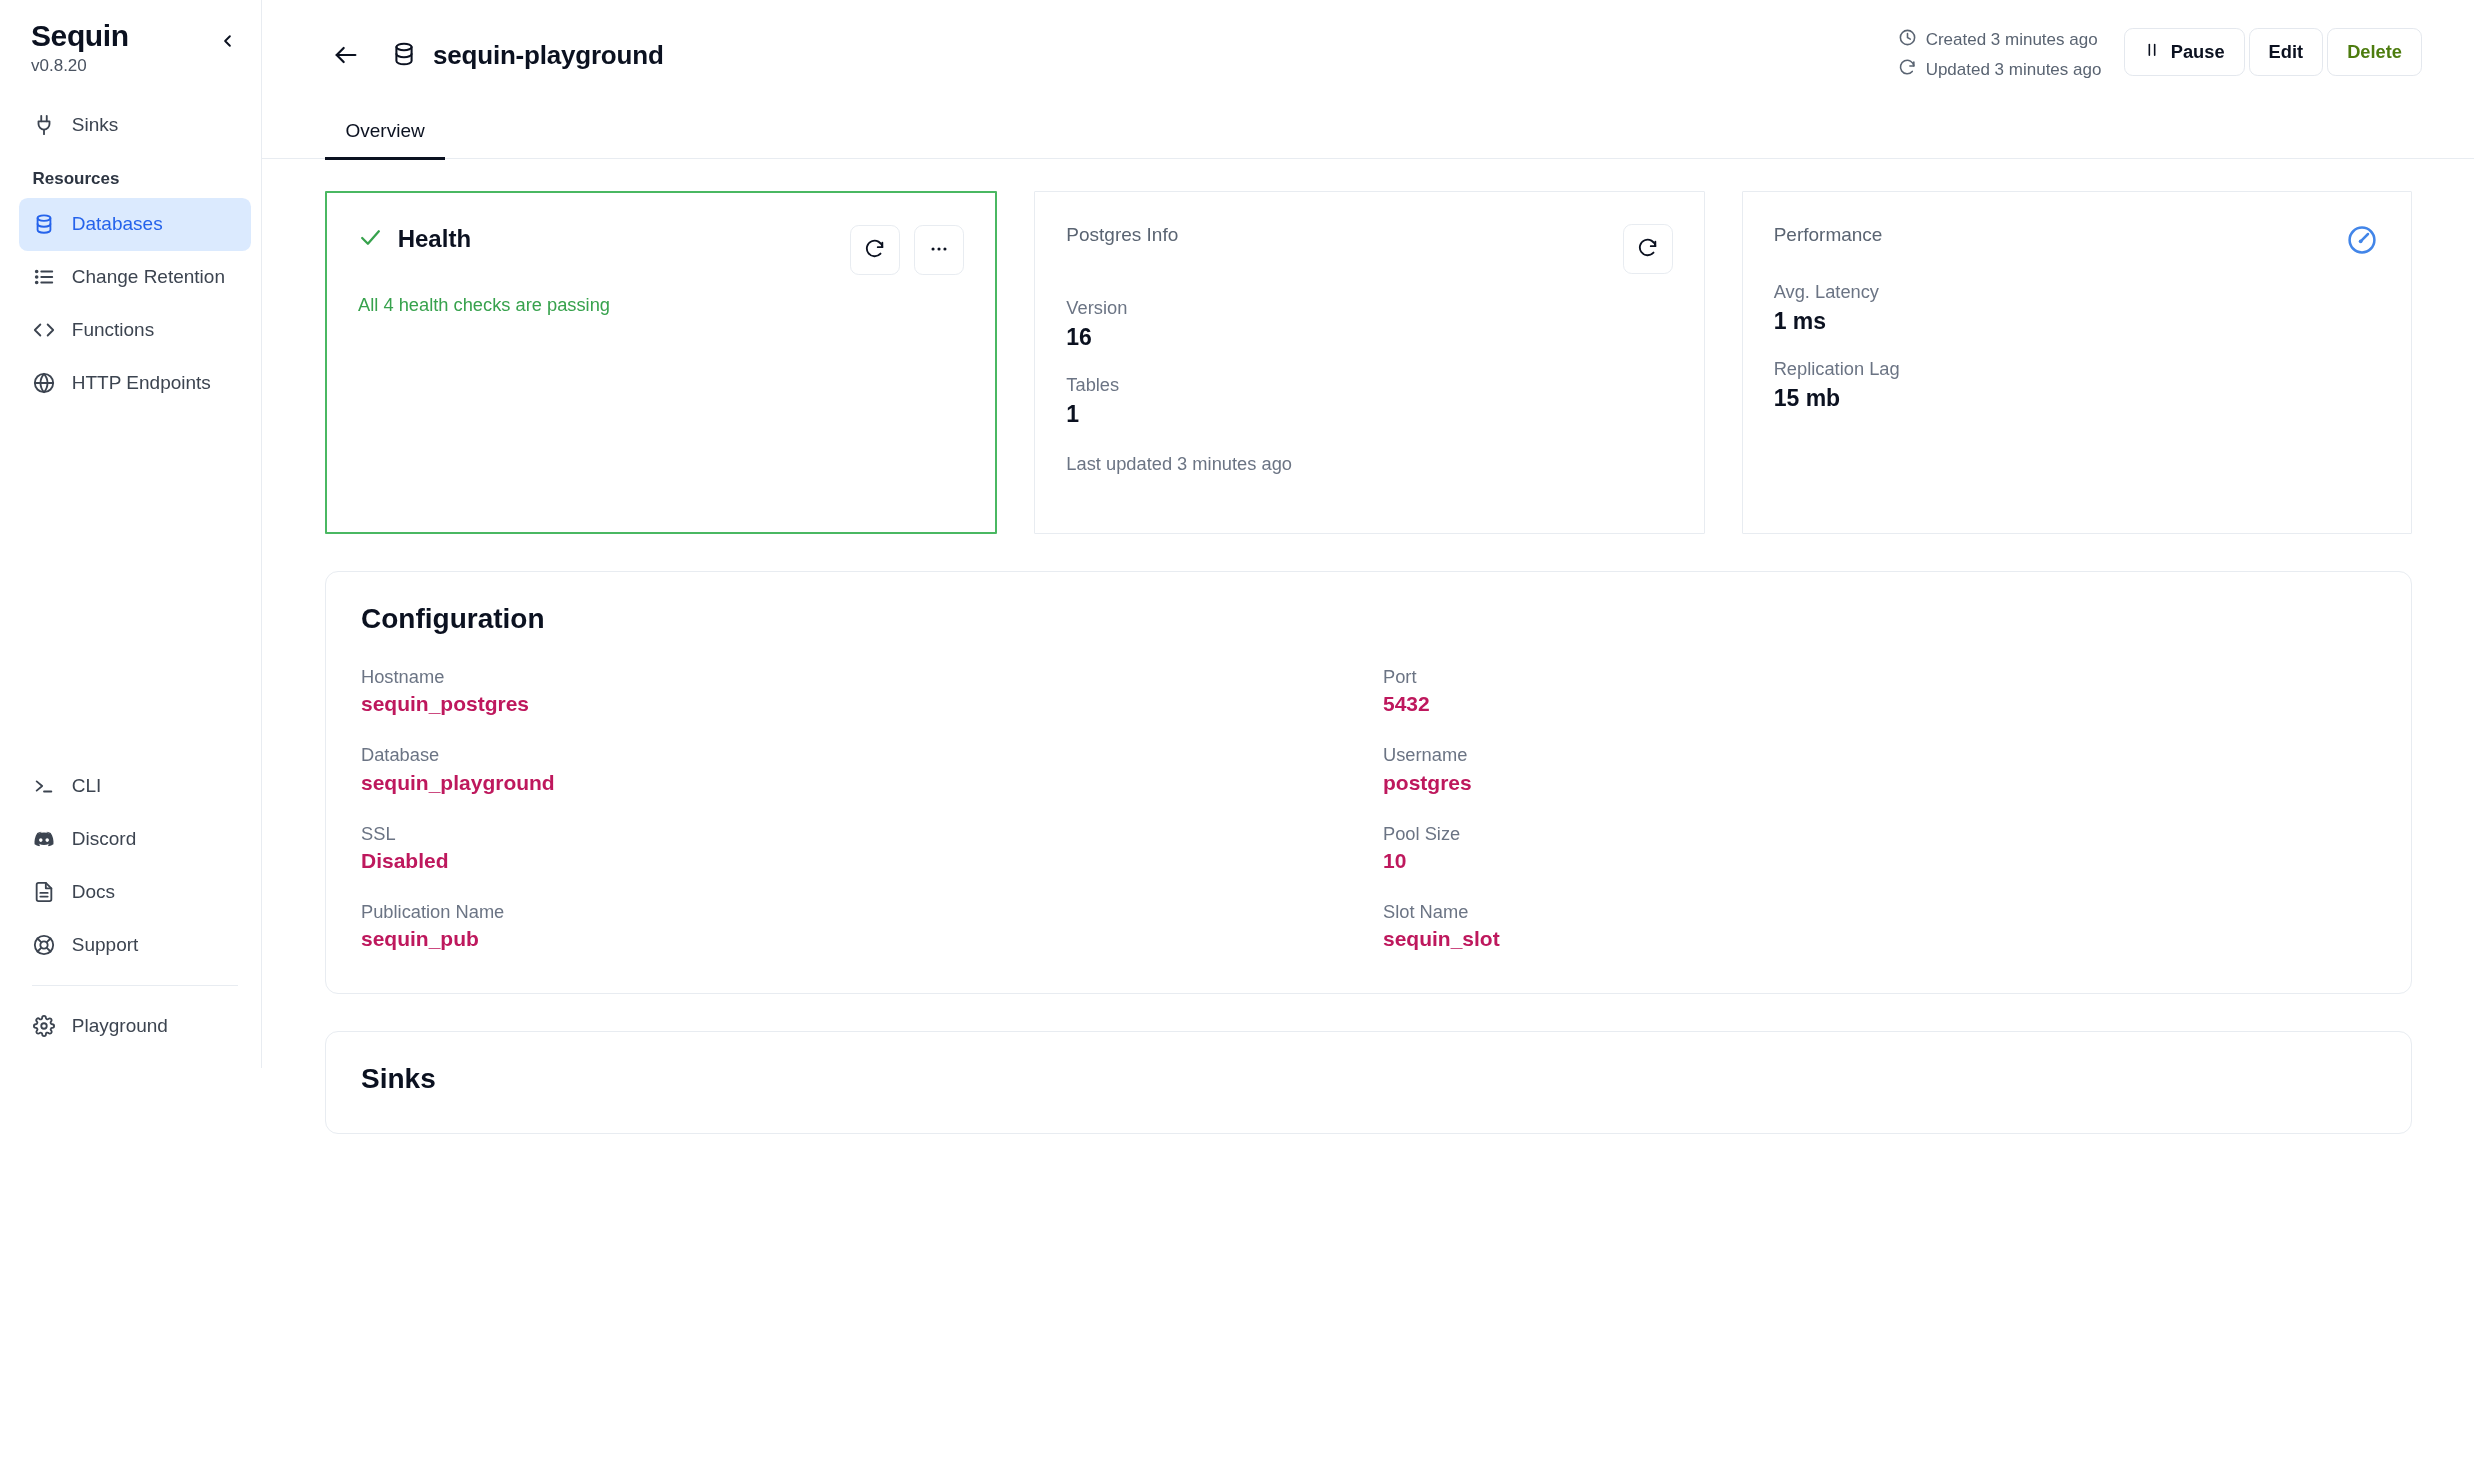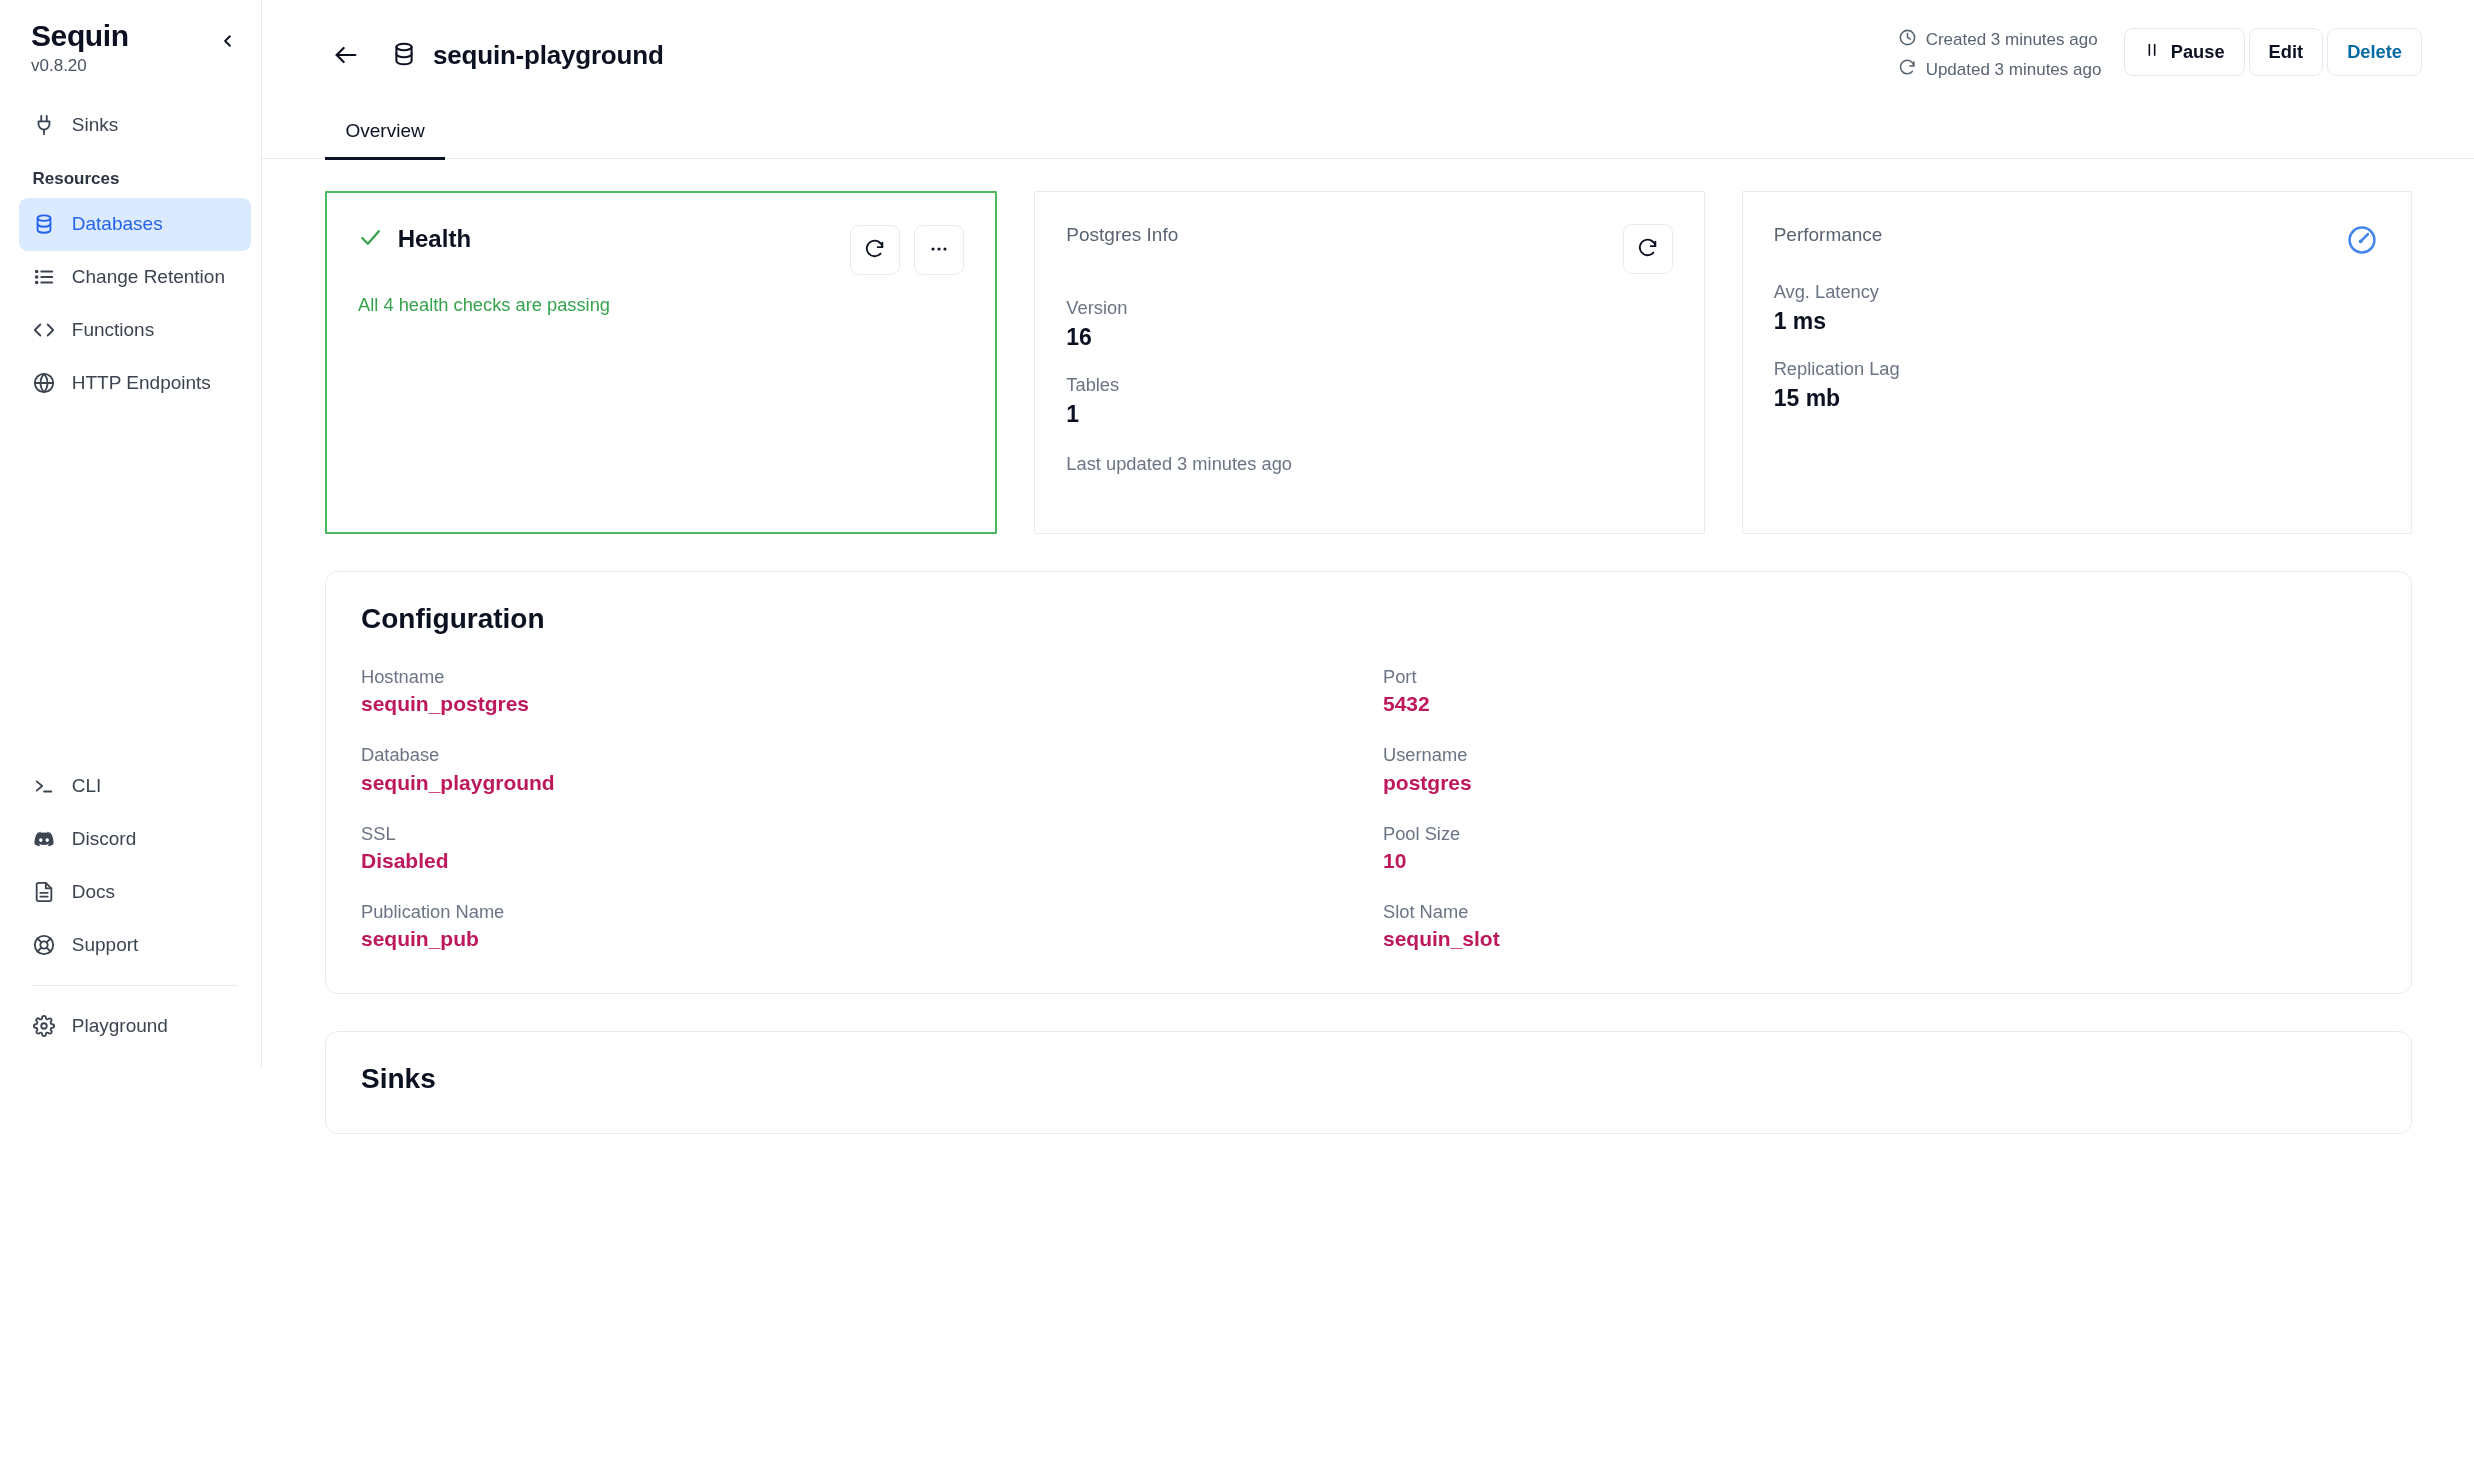--- a/index.html
+++ b/index.html
@@ -67,21 +67,21 @@
   .top-right { margin-left: auto; display:flex; gap: 4px; }
   .meta { display:flex; flex-direction:column; gap: 5.9px; margin-right: 19px; }
   .meta-row { display:flex; align-items:center; gap: 8.8px; font-size: 17px; color: #5a6472; }
   .btn {
     height: 48px; padding: 0 19px;
     border: 1.5px solid #e4e8ee; border-radius: 8.8px;
     background:#fff; font-size: 18.3px; font-weight: 600; color: #0b1120;
     display:flex; align-items:center; gap:10.3px; cursor:pointer;
     font-family: "Liberation Sans", sans-serif;
   }
-  .btn.danger { color: #0369a1; }
+  .btn.danger { color: #4d7c0f; }
 
   .tabs { padding: 0 63px; border-bottom: 1.5px solid #e8ecf1; display:flex; }
   .tab {
     font-size: 19px; color:#0b1120; padding: 10.3px 20.5px 14.7px 20.5px;
     border-bottom: 3.7px solid transparent; cursor:pointer; margin-bottom:-2.2px;
   }
   .tab.active { border-bottom-color: #0b1120; font-weight: 400; }
 
   .content { padding: 32px 63px 0 63px; flex:1 1 auto; }
 

